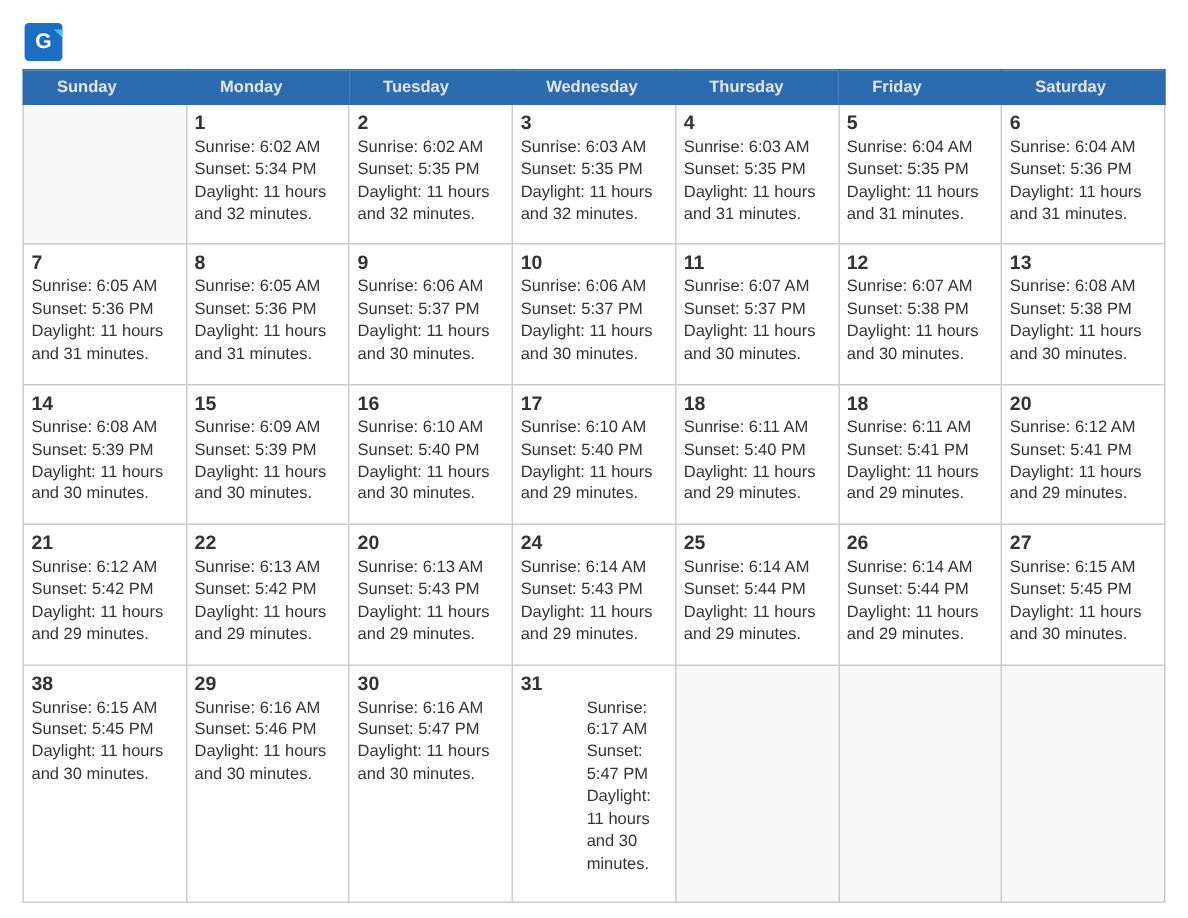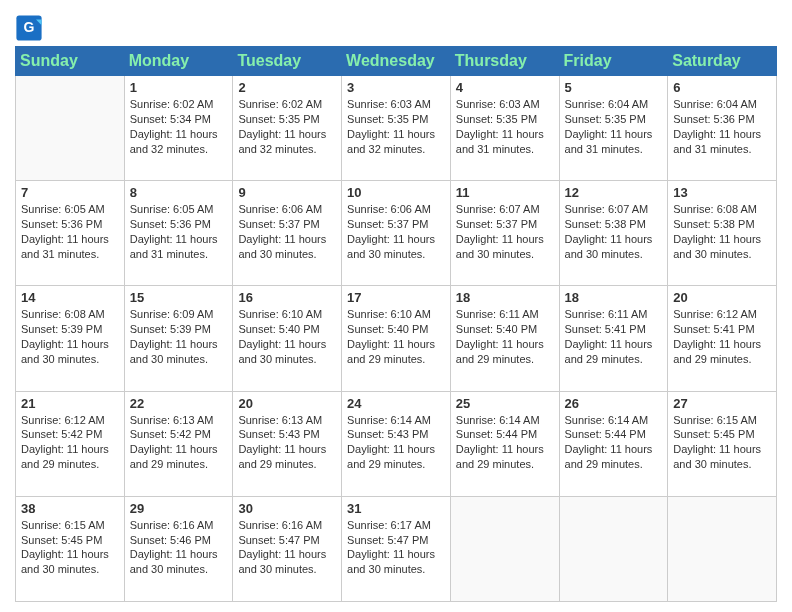--- a/index.html
+++ b/index.html
@@ -57,24 +57,24 @@
     }
     .calendar {
       flex: 1;
       border: 1px solid #ccc;
       border-collapse: collapse;
       width: 100%;
       table-layout: fixed;
     }
     .calendar th {
       background-color: #2b6cb0;
-      color: #86efac;
+      color: #e5e5e5;
       text-align: left;
-      padding: 5px 4px;
-      font-size: 16px;
+      padding: 5px 22px;
+      font-size: 11px;
       font-weight: bold;
       border: 1px solid #2b6cb0;
     }
     .calendar td {
       border: 1px solid #ccc;
       vertical-align: top;
       padding: 4px 5px;
       height: 82px;
       background: #fff;
     }
@@ -344,21 +344,21 @@
           </td>
           <td>
             <span class="day-num">30</span>
             <div class="day-detail" style="white-space: pre-line;">Sunrise: 6:16 AM
 Sunset: 5:47 PM
 Daylight: 11 hours
 and 30 minutes.</div>
           </td>
           <td>
             <span class="day-num">31</span>
-            <div class="day-detail" style="white-space: pre-line;">Sunrise: 6:17 AM
+            <div class="day-detail" style="white-space: pre-line; margin-left: 44px;">Sunrise: 6:17 AM
 Sunset: 5:47 PM
 Daylight: 11 hours
 and 30 minutes.</div>
           </td>
           <td class="empty"></td>
           <td class="empty"></td>
           <td class="empty"></td>
         </tr>
       </tbody>
   </table>

